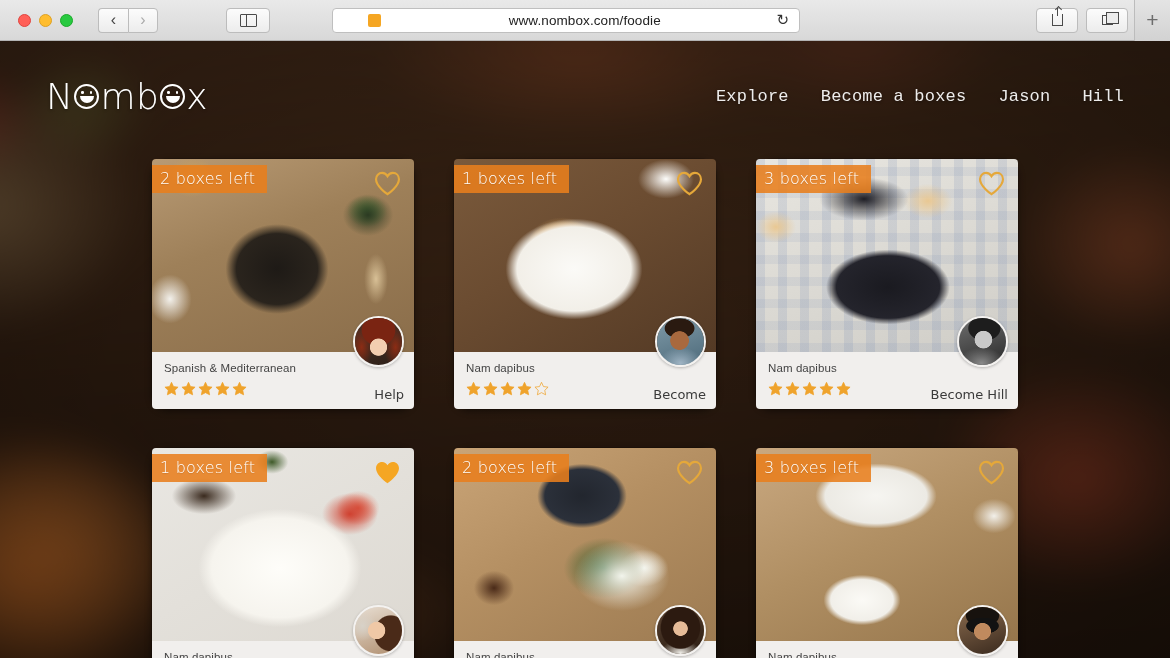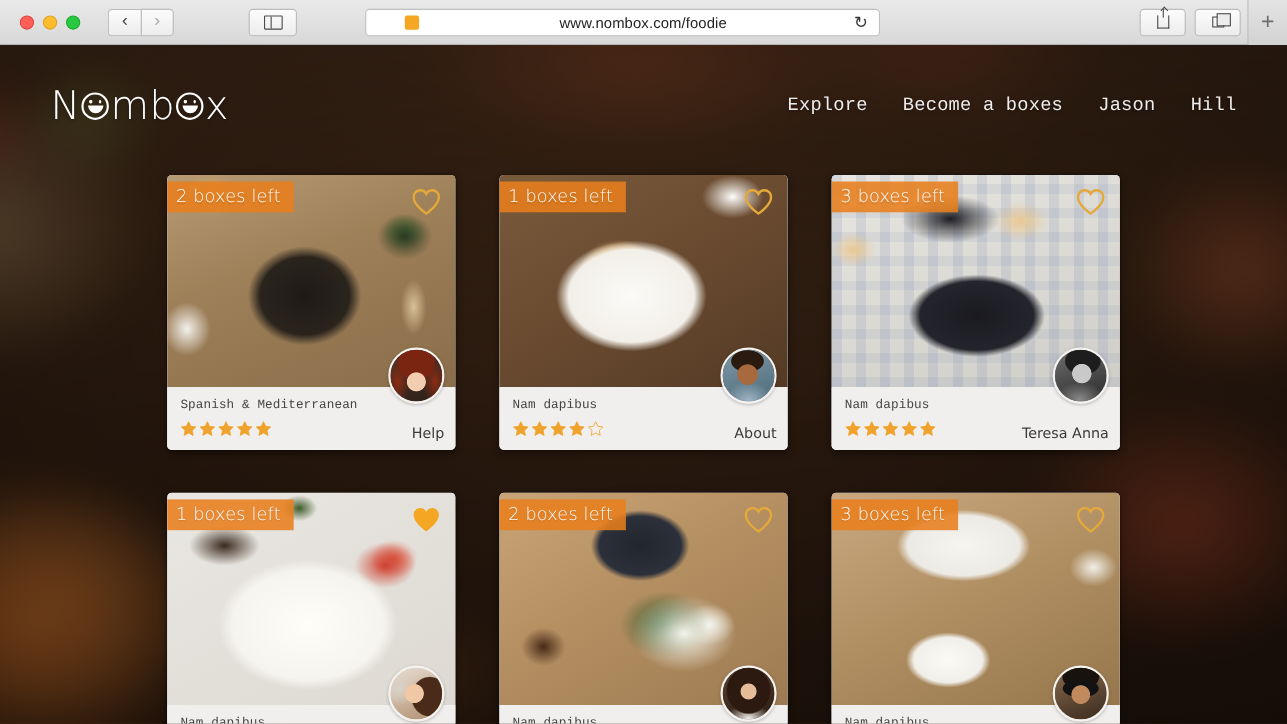--- a/index.html
+++ b/index.html
@@ -199,21 +199,21 @@
     grid-template-columns: repeat(3, 262px);
     gap: 39px 40px;
     z-index: 4;
   }
 
   .card {
     position: relative;
     width: 262px;
     height: 250px;
     background: #f1efed;
-    border-radius: 4px;
+    border-radius: 16px;
     box-shadow: 0 2px 7px rgba(0,0,0,0.45), 0 0 0 1px rgba(0,0,0,0.12);
     overflow: visible;
   }
   .card-photo {
     position: relative;
     width: 262px;
     height: 193px;
     border-radius: 4px 4px 0 0;
     overflow: hidden;
   }
@@ -321,21 +321,21 @@
   .card-footer {
     position: relative;
     height: 57px;
     background: #f1efed;
     border-radius: 0 0 4px 4px;
     padding: 10px 12px 0 12px;
   }
   .dish-title {
     font-size: 11.5px;
     color: #444;
-    font-family: Liberation Mono, monospace;
+    font-family: Liberation Sans, sans-serif;
     letter-spacing: 0.1px;
   }
   .stars {
     margin-top: 7px;
     display: flex;
     gap: 2px;
   }
   .star { width: 15px; height: 15px; display: block; }
 
   .avatar {
@@ -498,21 +498,21 @@
                 <path d="M12 1.6 L15.2 8.4 L22.5 9.3 L17.2 14.4 L18.6 21.6 L12 18.1 L5.4 21.6 L6.8 14.4 L1.5 9.3 L8.8 8.4 Z" fill="#EFA32C" stroke="#EFA32C" stroke-width="1.2" stroke-linejoin="round"></path>
               </svg></span>
             <span class="star"><svg viewBox="0 0 24 23" width="15" height="15">
                 <path d="M12 1.6 L15.2 8.4 L22.5 9.3 L17.2 14.4 L18.6 21.6 L12 18.1 L5.4 21.6 L6.8 14.4 L1.5 9.3 L8.8 8.4 Z" fill="none" stroke="#EFA32C" stroke-width="1.2" stroke-linejoin="round"></path>
               </svg></span>
           </div>
     </div>
     <div class="avatar">
       <div class="face av-jason"></div>
     </div>
-    <div class="author-name">About</div>
+    <div class="author-name">Become</div>
   </div>
       <div class="card">
     <div class="card-photo">
       <div class="ph ph-noodle"></div>
       <div class="badge">3 boxes left</div>
       <div class="heart">
         <svg viewBox="0 0 24 22" width="27" height="25">
               <path d="M12 20.5 C12 20.5 1.8 13.6 1.8 7.2 C1.8 3.9 4.2 1.6 7.2 1.6 C9.4 1.6 11.1 2.9 12 4.5 C12.9 2.9 14.6 1.6 16.8 1.6 C19.8 1.6 22.2 3.9 22.2 7.2 C22.2 13.6 12 20.5 12 20.5 Z" fill="none" stroke="#E5A83A" stroke-width="1.9"></path>
             </svg>
       </div>
@@ -533,21 +533,21 @@
                 <path d="M12 1.6 L15.2 8.4 L22.5 9.3 L17.2 14.4 L18.6 21.6 L12 18.1 L5.4 21.6 L6.8 14.4 L1.5 9.3 L8.8 8.4 Z" fill="#EFA32C" stroke="#EFA32C" stroke-width="1.2" stroke-linejoin="round"></path>
               </svg></span>
             <span class="star"><svg viewBox="0 0 24 23" width="15" height="15">
                 <path d="M12 1.6 L15.2 8.4 L22.5 9.3 L17.2 14.4 L18.6 21.6 L12 18.1 L5.4 21.6 L6.8 14.4 L1.5 9.3 L8.8 8.4 Z" fill="#EFA32C" stroke="#EFA32C" stroke-width="1.2" stroke-linejoin="round"></path>
               </svg></span>
           </div>
     </div>
     <div class="avatar">
       <div class="face av-teresa"></div>
     </div>
-    <div class="author-name">Teresa Anna</div>
+    <div class="author-name">Become Hill</div>
   </div>
       <div class="card">
     <div class="card-photo">
       <div class="ph ph-pasta"></div>
       <div class="badge">1 boxes left</div>
       <div class="heart">
         <svg viewBox="0 0 24 22" width="27" height="25">
               <path d="M12 20.5 C12 20.5 1.8 13.6 1.8 7.2 C1.8 3.9 4.2 1.6 7.2 1.6 C9.4 1.6 11.1 2.9 12 4.5 C12.9 2.9 14.6 1.6 16.8 1.6 C19.8 1.6 22.2 3.9 22.2 7.2 C22.2 13.6 12 20.5 12 20.5 Z" fill="#F5A623"></path>
             </svg>
       </div>

